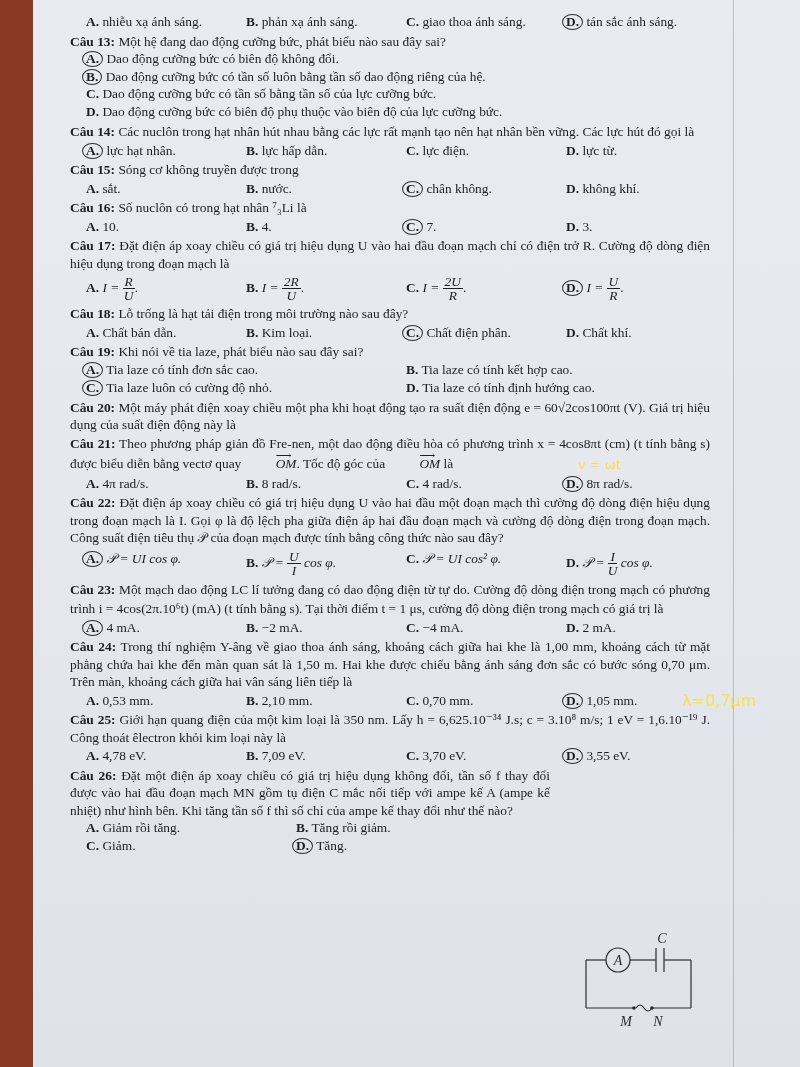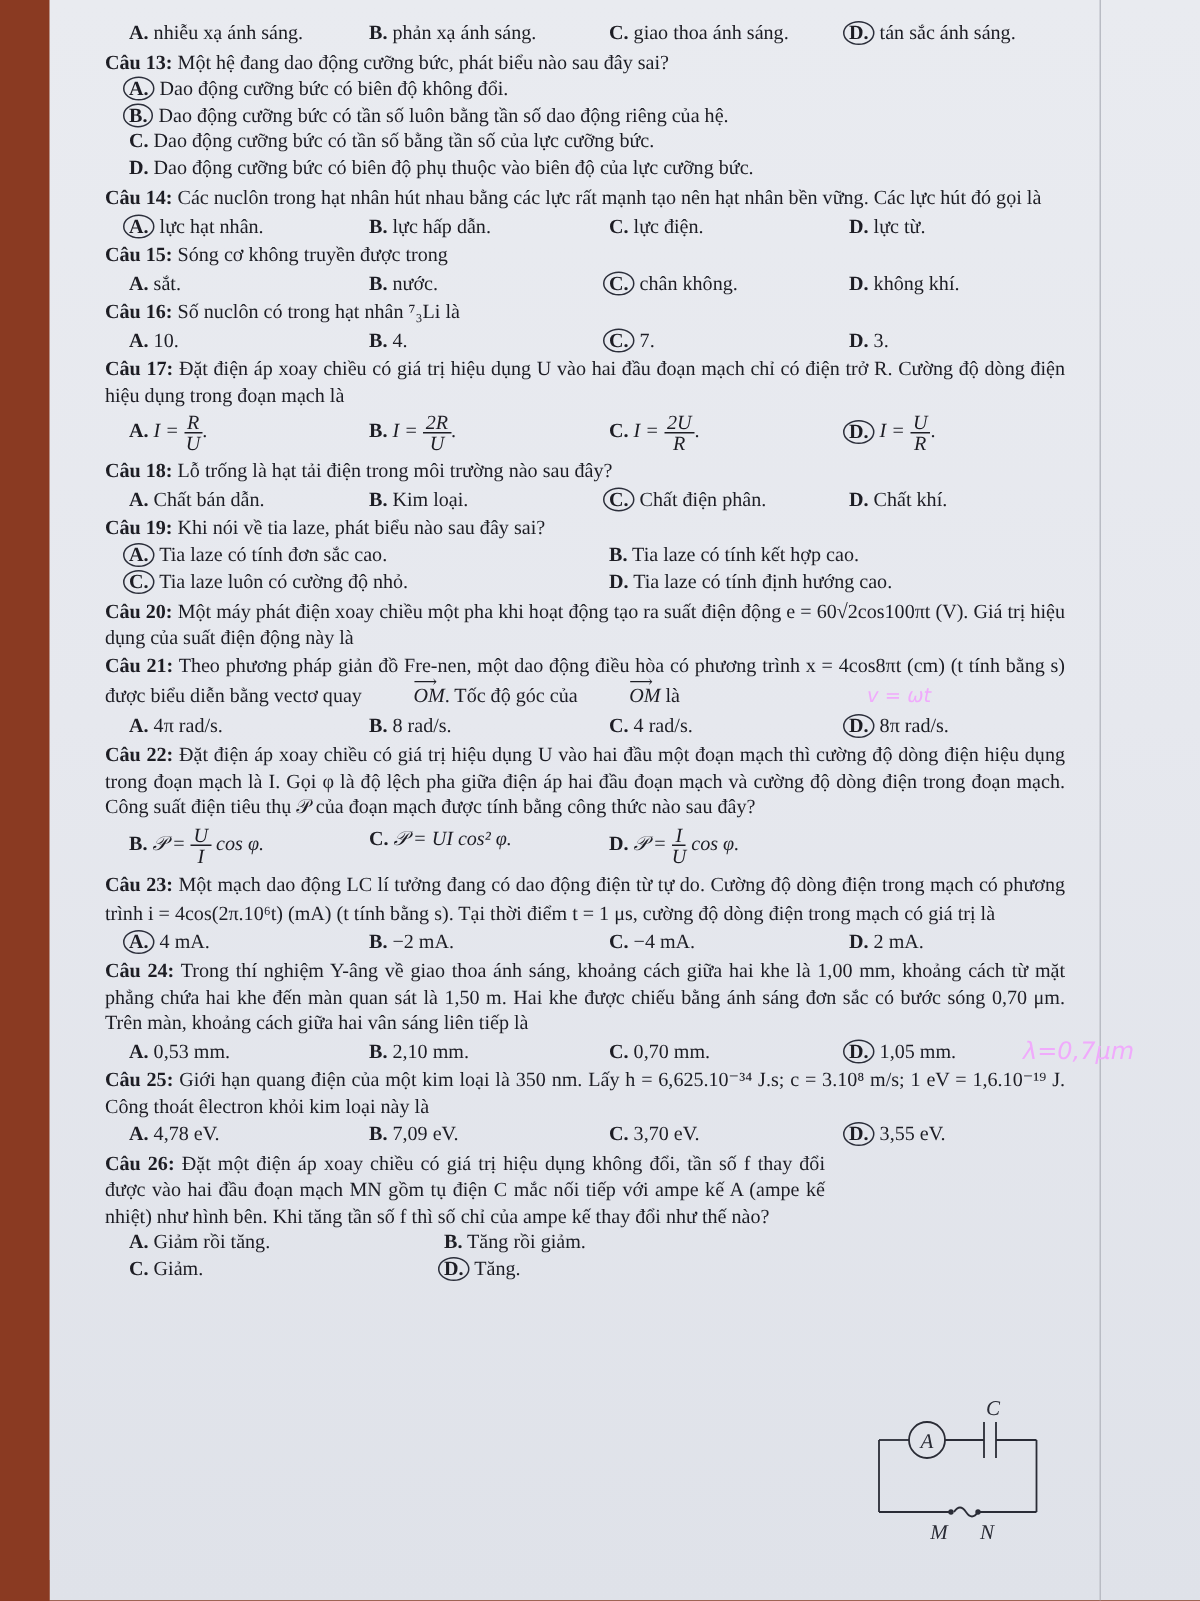--- a/index.html
+++ b/index.html
@@ -34,21 +34,21 @@
   .opt .letter { font-weight: bold; }
   .opt.circled .letter {
     display: inline-block; border: 1.3px solid #2b2e3a; border-radius: 50%;
     padding: 0 3px; margin-left: -4px; line-height: 14px;
   }
   .frac { display: inline-flex; flex-direction: column; vertical-align: middle; text-align: center; line-height: 13px; font-style: italic; }
   .frac .num { border-bottom: 1px solid #1d1d24; padding: 0 2px; }
   .it { font-style: italic; }
   .vec { position: relative; font-style: italic; margin-left: 31px; }
   .vec::before { content: "⟶"; position: absolute; top: -11px; left: 0; font-size: 11px; font-style: normal; }
-  .hand { font-family: "DejaVu Sans", sans-serif; color: #f0abfc; font-style: italic; font-size: 13px; position: absolute; }
+  .hand { font-family: "DejaVu Sans", sans-serif; color: #fde047; font-size: 13px; position: absolute; }
   .circuit { position: absolute; left: 578px; top: 930px; width: 120px; height: 100px; }
   .footer { position: absolute; left: 528px; top: 1066px; font-size: 20px; }
   .q26text { width: 480px; }
 </style>
 </head>
 <body>
 
 <div class="paper"></div>
 <div class="fold"></div>
 <div class="table-edge"></div>
@@ -157,20 +157,21 @@
       <div class="opt"><span class="letter">A.</span> <span>4π rad/s.</span></div>
       <div class="opt"><span class="letter">B.</span> <span>8 rad/s.</span></div>
       <div class="opt"><span class="letter">C.</span> <span>4 rad/s.</span></div>
       <div class="opt circled"><span class="letter">D.</span> <span>8π rad/s.</span></div>
     </div>
   </div>
 
   <div class="q">
     <p class="q-text"><span class="qlabel">Câu 22:</span> <span>Đặt điện áp xoay chiều có giá trị hiệu dụng U vào hai đầu một đoạn mạch thì cường độ dòng điện hiệu dụng trong đoạn mạch là I. Gọi φ là độ lệch pha giữa điện áp hai đầu đoạn mạch và cường độ dòng điện trong đoạn mạch. Công suất điện tiêu thụ 𝒫 của đoạn mạch được tính bằng công thức nào sau đây?</span></p>
     <div class="opts four" style="margin:3px 0">
+      <div class="opt circled"><span class="letter">A.</span> <span class="it">𝒫 = UI cos φ.</span></div>
       <div class="opt"><span class="letter">B.</span> <span class="it">𝒫 =</span> <span class="frac">
             <span class="num">U</span>
             <span>I</span>
           </span> <span class="it">cos φ.</span></div>
       <div class="opt"><span class="letter">C.</span> <span class="it">𝒫 = UI cos² φ.</span></div>
       <div class="opt"><span class="letter">D.</span> <span class="it">𝒫 =</span> <span class="frac">
             <span class="num">I</span>
             <span>U</span>
           </span> <span class="it">cos φ.</span></div>
     </div>

